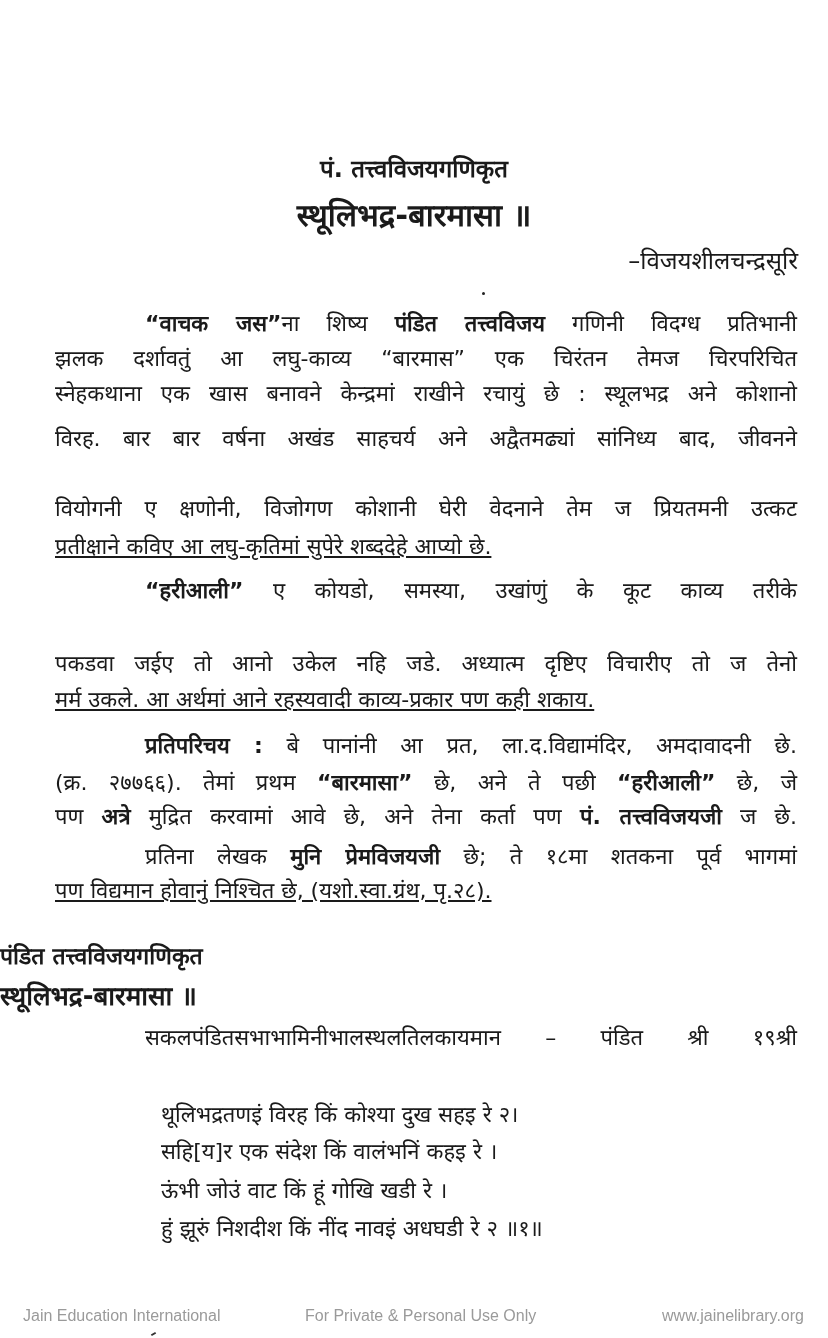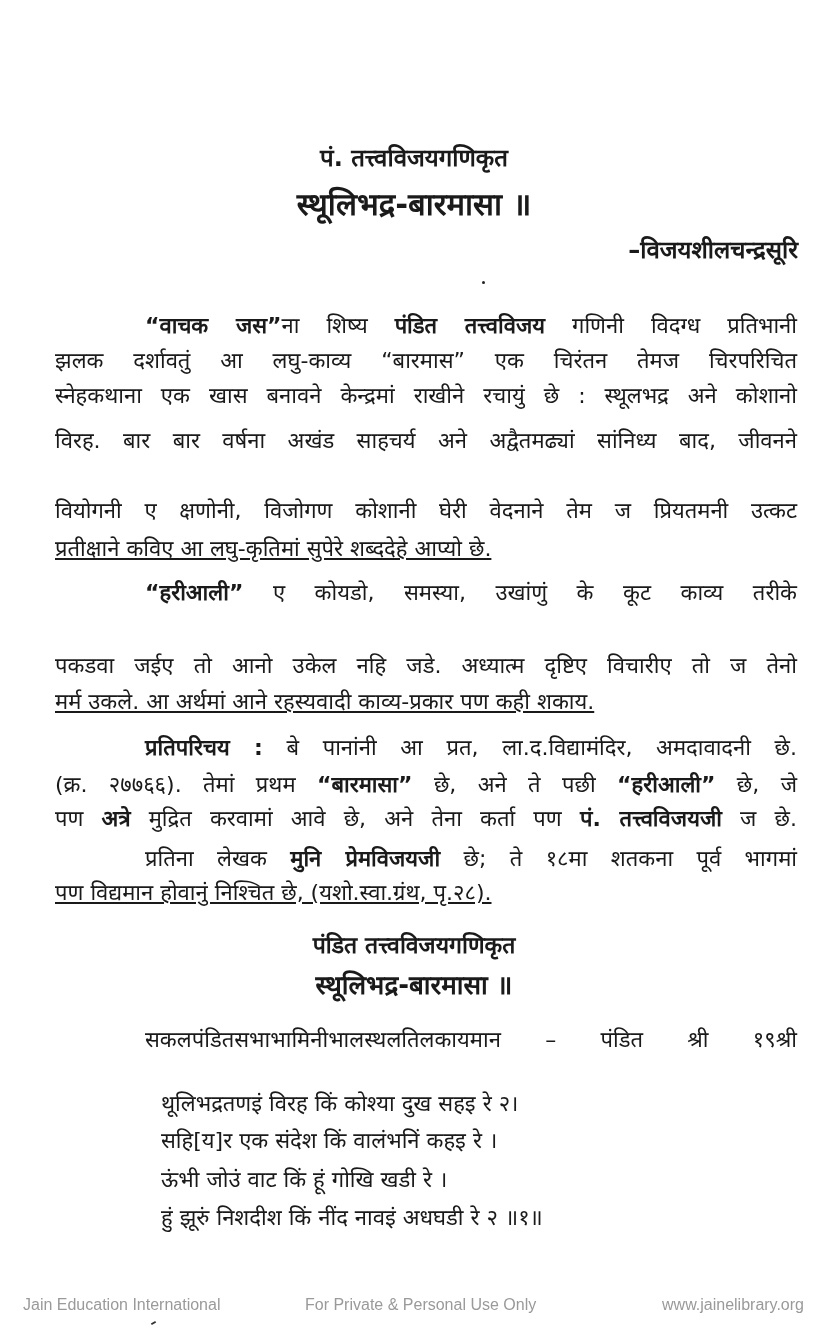--- a/index.html
+++ b/index.html
@@ -1,30 +1,30 @@
 <!DOCTYPE html>
 <html><head>
   <meta charset="utf-8">
   <style>
     html, body { margin: 0; padding: 0; background: #ffffff; }
     body { width: 828px; height: 1338px; position: relative; overflow: hidden;
            font-family: "DejaVu Sans", sans-serif; color: #1a1a1a; }
-    .page { position: absolute; left: 0; top: 0; width: 828px; height: 988px; }
+    .page { position: absolute; left: 0; top: 11px; width: 828px; height: 988px; }
     .heading-sub { position: absolute; left: 0; width: 828px; text-align: center;
                    top: 140px; font-size: 24px; font-weight: bold; }
     .heading-main { position: absolute; left: 0; width: 828px; text-align: center;
                     top: 182px; font-size: 31px; font-weight: bold; }
-    .author { position: absolute; right: 30px; top: 232px; font-size: 24px; font-weight: bold; }
+    .author { position: absolute; right: 30px; top: 232px; font-size: 24px; font-weight: normal; }
     .dot { position: absolute; left: 482px; top: 281px; width: 3px; height: 3px; border-radius: 50%; background: #222; }
     .line { position: absolute; left: 55px; width: 742px; font-size: 22px; line-height: 34px;
-            white-space: nowrap; text-align: justify; text-align-last: justify; margin-top: 13px; }
+            white-space: nowrap; text-align: justify; text-align-last: justify; }
     .line.indent { left: 145px; width: 652px; }
     .line.last { text-align-last: left; text-decoration: underline; }
     .b { font-weight: bold; }
-    .center { position: absolute; left: 0; width: 828px; text-align: center; font-weight: bold; }
+    .center { position: absolute; left: 0; width: 828px; text-align: left; font-weight: bold; }
     .verse { position: absolute; left: 145px; font-size: 22px; line-height: 34px; white-space: nowrap; margin-left: 16px; }
     .footer { position: absolute; top: 1296px; font-family: "Liberation Sans", sans-serif;
               font-size: 16px; color: #9a9a9a; }
     .mark { position: absolute; left: 151px; top: 1322px; width: 5px; height: 2px; background: #333; transform: rotate(-30deg); }
   </style>
 </head>
 <body>
 
 <div class="page">
 

